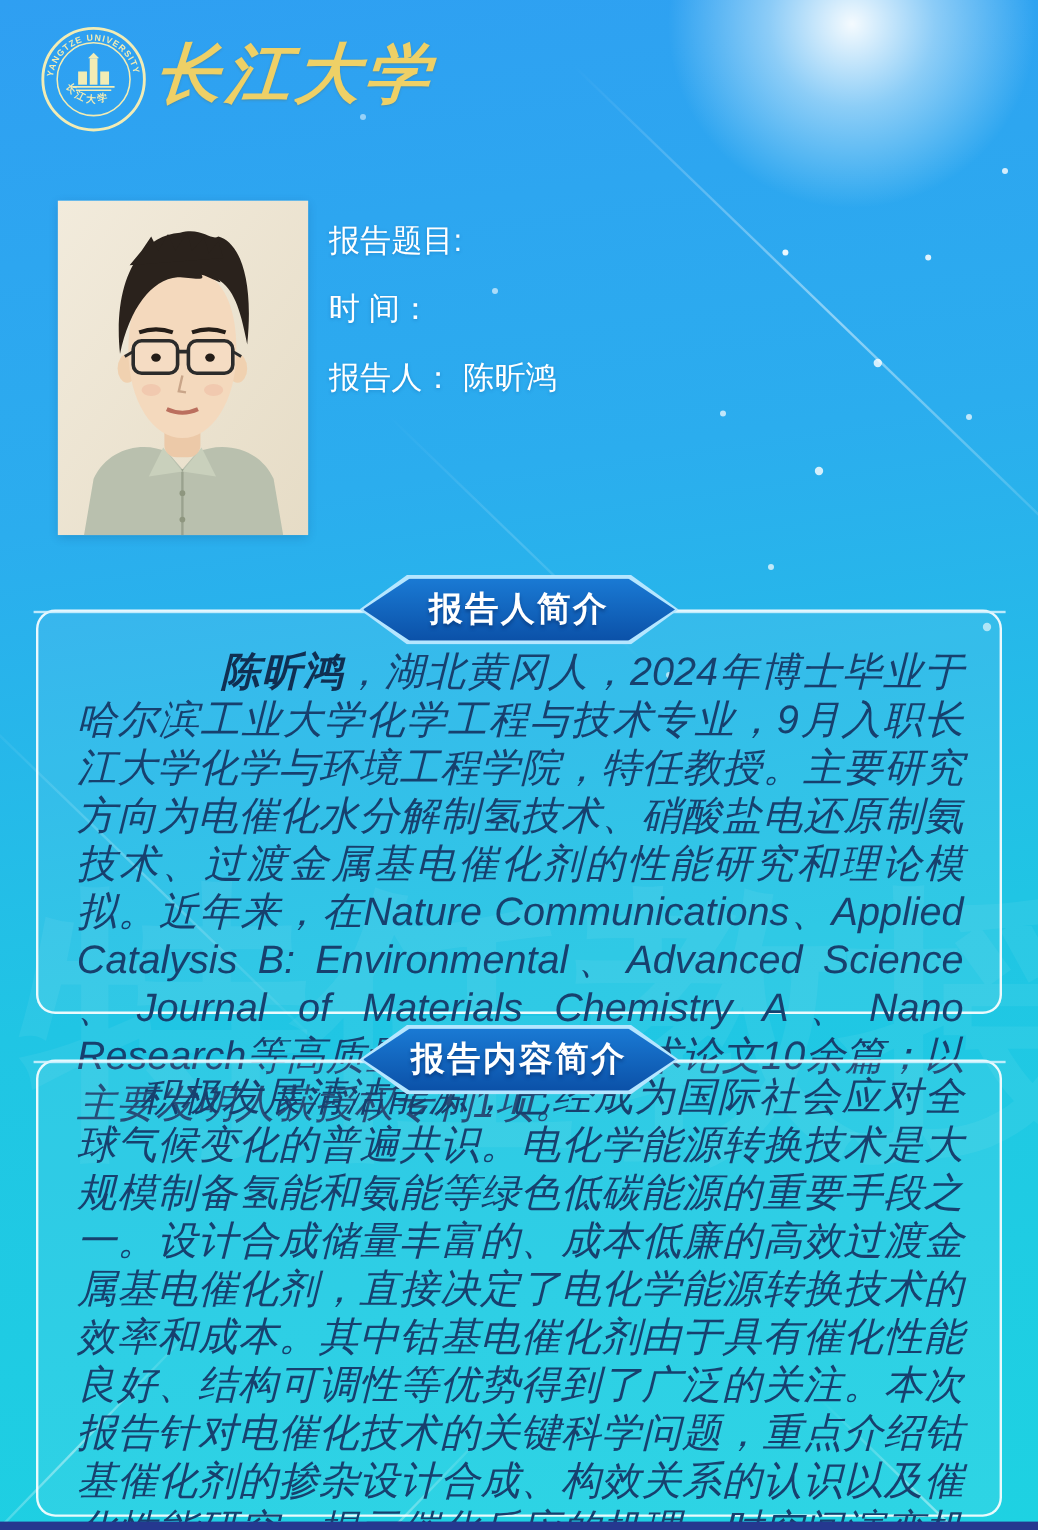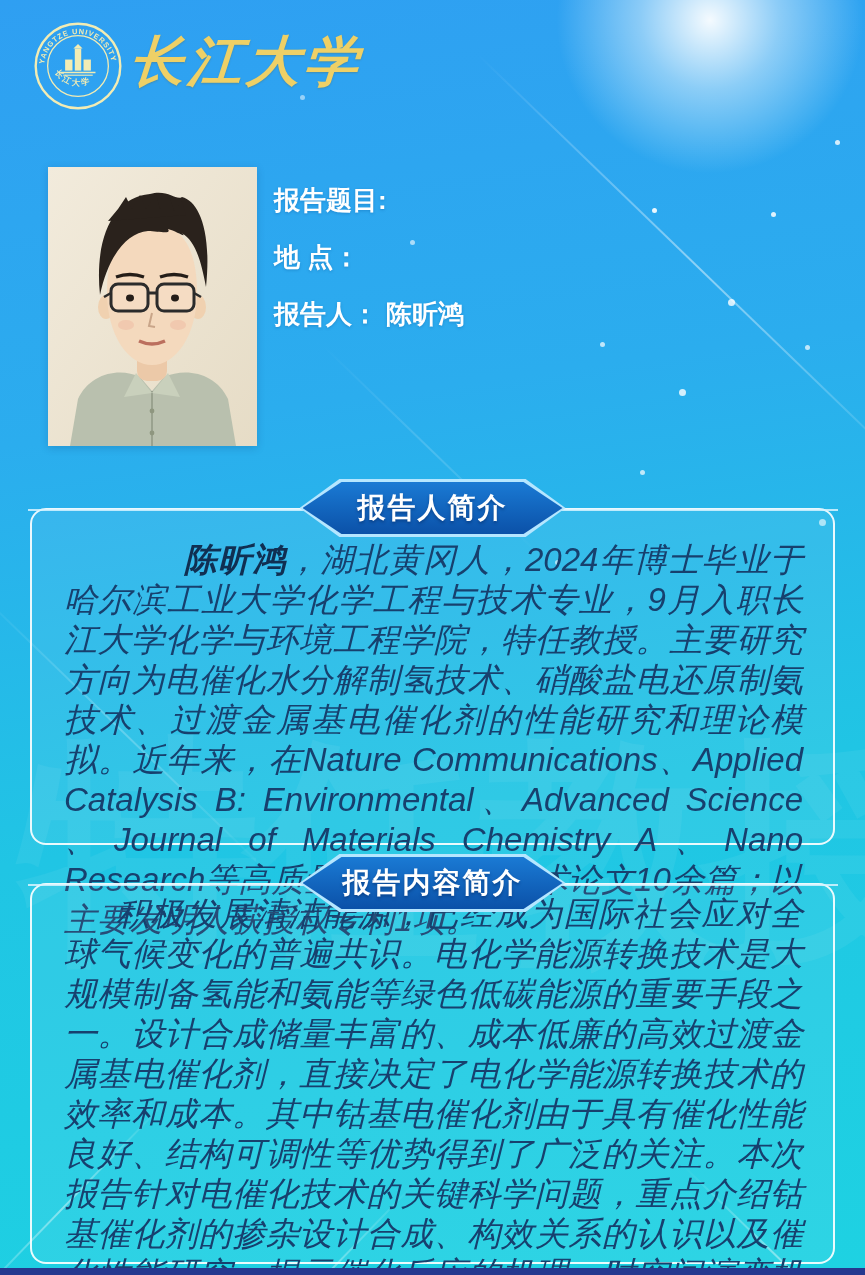--- a/index.html
+++ b/index.html
@@ -28,21 +28,21 @@
     font-weight:bold;color:rgba(255,255,255,.055);letter-spacing:-12px;pointer-events:none;
     font-family:"DejaVu Serif",serif;white-space:nowrap;}
   
   .logo{position:absolute;left:32px;top:20px;}
   .uniname{position:absolute;left:130px;top:26px;font-size:54px;font-weight:bold;font-style:italic;
     color:#eed066;font-family:"DejaVu Serif",serif;transform:skewX(-4deg);
     text-shadow:0 1px 2px rgba(120,80,0,.25);letter-spacing:4px;}
   
   .photo{position:absolute;left:48px;top:167px;width:209px;height:279px;box-shadow:0 2px 8px rgba(0,40,90,.18);}
   
-  .info{position:absolute;left:274px;top:172px;width:585px;color:#ffffff;font-weight:bold;
+  .info{position:absolute;left:274px;top:172px;width:585px;color:#ffffff;font-weight:normal;
     font-size:26px;line-height:57px;text-shadow:0 1px 3px rgba(0,70,140,.3);white-space:nowrap;}
   .info-line{display:flex;}
   .info-label{margin-right:8px;}
   
   .section-box{position:absolute;left:30px;width:801px;border:2px solid rgba(255,255,255,.9);
     border-radius:16px;background:rgba(255,255,255,.07);}
   #bio-box{top:508px;height:333px;}
   #abstract-box{top:883px;height:377px;}
   .section-text{margin:0 30px 0 32px;font-size:33px;line-height:40px;text-align:justify;
     color:#17406e;font-style:italic;}
@@ -144,23 +144,23 @@
       <ellipse cx="78" cy="158" rx="8" ry="5" fill="rgba(230,130,110,0.18)"></ellipse>
       <ellipse cx="130" cy="158" rx="8" ry="5" fill="rgba(230,130,110,0.18)"></ellipse>
     </g>
   </svg>
 
   <div class="info">
     <div class="info-line">
       <span class="info-label">报告题目:</span>
     </div>
     <div class="info-line">
+      <span class="info-label">时 间：</span>
     </div>
     <div class="info-line">
-      <span class="info-label">地 点：</span>
     </div>
     <div class="info-line">
       <span class="info-label">报告人：</span>
       <span>陈昕鸿</span>
     </div>
   </div>
 
   <div class="section-box" id="bio-box">
     <div class="banner">
       <div class="hline"></div>

